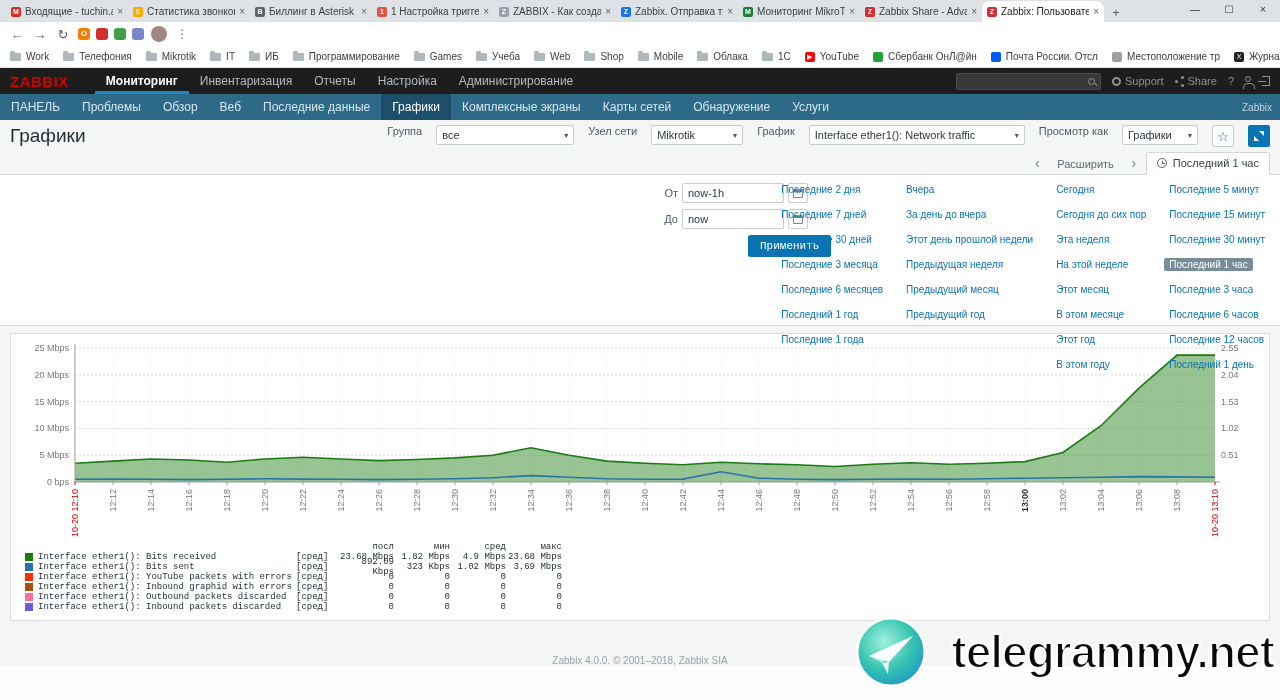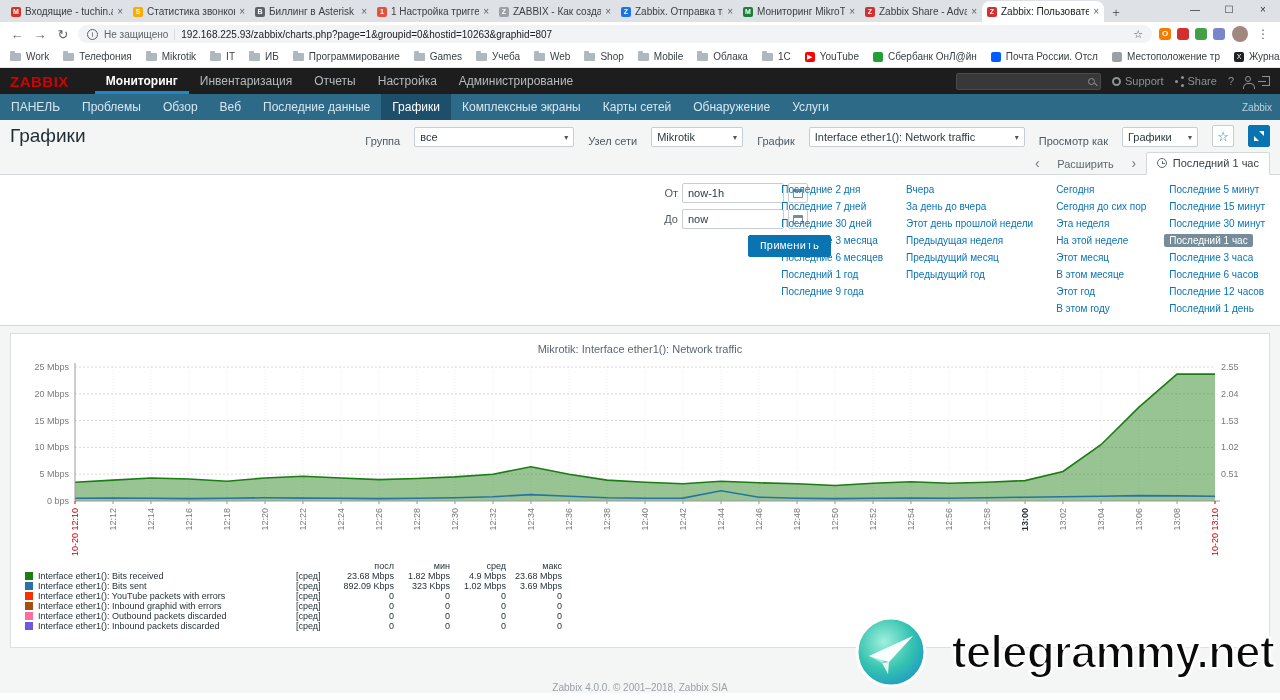--- a/index.html
+++ b/index.html
@@ -58,21 +58,21 @@
 
 .zsub{height:26px;background:#2d6a88;display:flex;align-items:center;color:#d6e6ef;font-size:12px}
 .zsub .si{padding:0 11px;line-height:26px}
 .zsub .si.active{background:#1d4f6b;color:#fff}
 .zname{margin-left:auto;font-size:10px;color:#bcd3de;padding-right:8px}
 
 
 .contentbg{background:#f4f5f5}
 .trow{display:flex;align-items:center;padding:5px 10px 2px}
 .ptitle{font-size:19px;color:#1f2c33;margin-right:auto}
-.fctl{display:flex;align-items:flex-end;gap:14px;font-size:11px;color:#4d5a61}
+.fctl{display:flex;align-items:flex-start;gap:14px;font-size:11px;color:#4d5a61}
 .sel{height:20px;border:1px solid #c7ced2;background:#fff;border-radius:2px;display:flex;align-items:center;padding:0 5px;gap:8px;font-size:11px;color:#2b3a42;white-space:nowrap}
 .sel::after{content:"▾";font-size:8px;color:#555}
 .iconbtn{width:22px;height:22px;border:1px solid #c7ced2;background:#fff;border-radius:2px;display:flex;align-items:center;justify-content:center;color:#0a74b3;font-size:13px}
 .fav-star::before{content:"☆"}
 .iconbtn.solid{background:#0a74b3;border-color:#0a74b3}
 .kiosk-icon{position:relative;width:10px;height:10px}
 .kiosk-icon::before{content:"";position:absolute;right:0;top:0;border-top:5px solid #fff;border-left:5px solid transparent}
 .kiosk-icon::after{content:"";position:absolute;left:0;bottom:0;border-bottom:5px solid #fff;border-right:5px solid transparent}
 
 .timerow{display:flex;align-items:flex-end;justify-content:flex-end;padding:2px 10px 0;gap:2px;font-size:11px;color:#5c6b73}
@@ -85,29 +85,29 @@
 
 
 .tpanel{background:#fff;border-top:1px solid #d4d8db;border-bottom:1px solid #d4d8db;height:152px;position:relative;z-index:1}
 .frow{position:absolute;left:652px;display:flex;align-items:center;gap:4px;color:#4d5a61}
 .frow .lab{width:26px;text-align:right}
 .tinput{width:102px;height:20px;border:1px solid #c7ced2;border-radius:2px;font-size:11px;padding:0 5px;color:#2b3a42;font-family:inherit}
 .calbtn{width:20px;height:20px;border:1px solid #c7ced2;background:#fff;border-radius:2px;display:flex;align-items:center;justify-content:center}
 .cal-icon{width:10px;height:9px;border:1px solid #7b8a94;border-top:3px solid #7b8a94;border-radius:1px}
 .applybtn{position:absolute;left:748px;top:60px;background:#0a74b3;color:#fff;border:1px solid #0a74b3;font-size:11px;padding:4px 11px;border-radius:2px;font-family:Liberation Mono, monospace}
 .qcols{position:absolute;right:10px;top:8px;display:flex;gap:13px}
-.qcol{display:flex;flex-direction:column;gap:4px;font-size:10px}
+.qcol{display:flex;flex-direction:column;gap:12px;font-size:10px}
 .qlink{color:#0a74b3;white-space:nowrap;padding:1px 5px;border-radius:2px;align-self:flex-start}
 .qlink.selected{background:#768d99;color:#fff}
 
 
 .gcard{background:#fff;border:1px solid #dcdfe2;margin:7px 10px 0;padding:6px 0 8px}
 .gtitle{text-align:center;font-size:11px;color:#5b6770;padding:3px 0 4px}
 .gsvg{display:block;margin:0 auto}
-.legend{margin:2px 0 8px 14px;font-family:Liberation Sans, sans-serif;font-size:9px;color:#1f2c33}
+.legend{margin:2px 0 0 14px;font-family:Liberation Mono, monospace;font-size:9px;color:#1f2c33}
 .lhead,.lrow{display:flex;align-items:center;height:10px}
 .lspacer{width:313px}
 .lsw{width:8px;height:8px;margin-right:5px;flex:0 0 auto}
 .llabel{width:258px}
 .lfunc{width:42px}
 .lval{width:56px;text-align:right}
 
 .zfoot{text-align:center;font-size:10px;color:#9aa1a6;margin-top:34px}
 
 
@@ -170,27 +170,20 @@
     <span>—</span>
     <span>☐</span>
     <span>×</span>
   </div>
 </div>
 
 <div class="addrbar">
   <span class="navbtn">←</span>
   <span class="navbtn">→</span>
   <span class="navbtn">↻</span>
-  <div class="omnibox">
-    <span class="info-i"></span>
-    <span class="sec">Не защищено</span>
-    <span class="odiv"></span>
-    <span class="url">192.168.225.93/zabbix/charts.php?page=1&amp;groupid=0&amp;hostid=10263&amp;graphid=807</span>
-    <span class="star">☆</span>
-  </div>
   <div class="ext">
       <span class="extdot" style="background: rgb(245, 124, 0);">O</span>
       <span class="extdot" style="background: rgb(211, 47, 47);"></span>
       <span class="extdot" style="background: rgb(67, 160, 71);"></span>
       <span class="extdot" style="background: rgb(121, 134, 203);"></span>
     </div>
   <span class="avatar"></span>
   <span class="menu3">⋮</span>
 </div>
 
@@ -309,21 +302,21 @@
     <span class="si">Услуги</span>
     <span class="zname">Zabbix</span>
   </div>
 
 <div class="contentbg">
 
   <div class="trow">
     <span class="ptitle">Графики</span>
     <div class="fctl">
       <span>Группа</span>
-      <span class="sel" style="width:160px">
+      <span class="sel" style="width:138px">
           <span style="flex:1">все</span>
         </span>
       <span>Узел сети</span>
       <span class="sel" style="width:92px">
           <span style="flex:1">Mikrotik</span>
         </span>
       <span>График</span>
       <span class="sel" style="width:216px">
           <span style="flex:1">Interface ether1(): Network traffic</span>
         </span>
@@ -365,21 +358,21 @@
     </div>
     <button class="applybtn">Применить</button>
     <div class="qcols">
         <div class="qcol">
           <span class="qlink">Последние 2 дня</span>
           <span class="qlink">Последние 7 дней</span>
           <span class="qlink">Последние 30 дней</span>
           <span class="qlink">Последние 3 месяца</span>
           <span class="qlink">Последние 6 месяцев</span>
           <span class="qlink">Последний 1 год</span>
-          <span class="qlink">Последние 9 года</span>
+          <span class="qlink">Последние 1 года</span>
         </div>
         <div class="qcol">
           <span class="qlink">Вчера</span>
           <span class="qlink">За день до вчера</span>
           <span class="qlink">Этот день прошлой недели</span>
           <span class="qlink">Предыдущая неделя</span>
           <span class="qlink">Предыдущий месяц</span>
           <span class="qlink">Предыдущий год</span>
         </div>
         <div class="qcol">
@@ -399,21 +392,20 @@
           <span class="qlink selected">Последний 1 час</span>
           <span class="qlink">Последние 3 часа</span>
           <span class="qlink">Последние 6 часов</span>
           <span class="qlink">Последние 12 часов</span>
           <span class="qlink">Последний 1 день</span>
         </div>
       </div>
   </div>
 
   <div class="gcard">
-    <div class="gtitle">Mikrotik: Interface ether1(): Network traffic</div>
     <svg class="gsvg" width="1240" height="200" viewBox="0 0 1240 200">
         <rect x="55" y="8" width="1140" height="134" fill="#ffffff"></rect>
         <line x1="93.0" y1="8" x2="93.0" y2="142" stroke="#ebebeb" stroke-dasharray="1,2"></line>
         <line x1="131.0" y1="8" x2="131.0" y2="142" stroke="#ebebeb" stroke-dasharray="1,2"></line>
         <line x1="169.0" y1="8" x2="169.0" y2="142" stroke="#ebebeb" stroke-dasharray="1,2"></line>
         <line x1="207.0" y1="8" x2="207.0" y2="142" stroke="#ebebeb" stroke-dasharray="1,2"></line>
         <line x1="245.0" y1="8" x2="245.0" y2="142" stroke="#ebebeb" stroke-dasharray="1,2"></line>
         <line x1="283.0" y1="8" x2="283.0" y2="142" stroke="#ebebeb" stroke-dasharray="1,2"></line>
         <line x1="321.0" y1="8" x2="321.0" y2="142" stroke="#ebebeb" stroke-dasharray="1,2"></line>
         <line x1="359.0" y1="8" x2="359.0" y2="142" stroke="#ebebeb" stroke-dasharray="1,2"></line>

